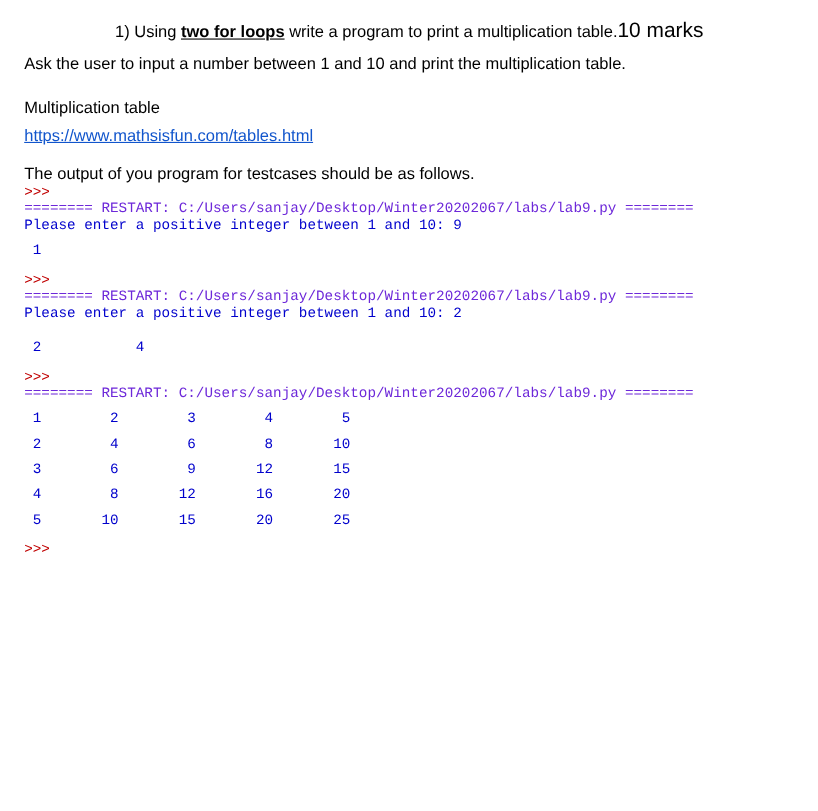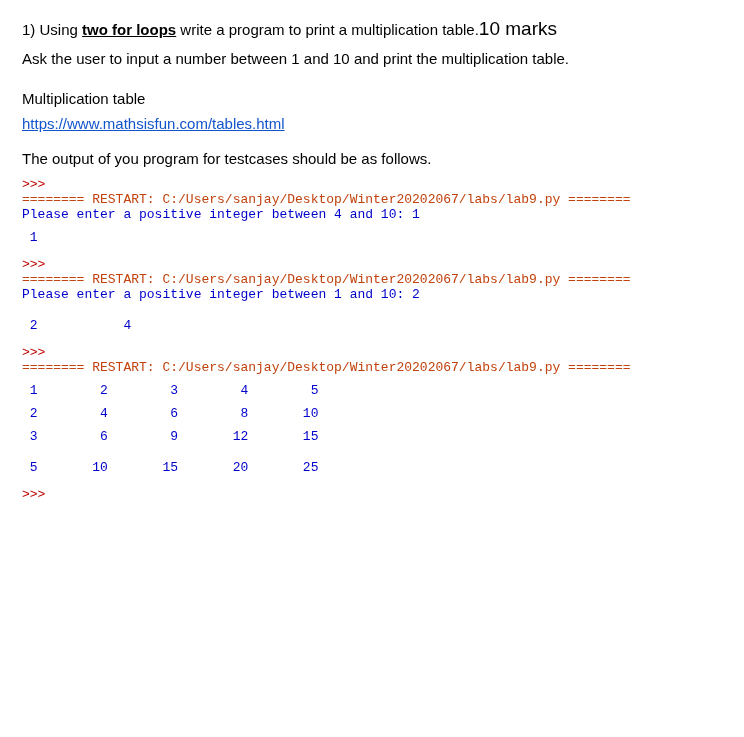--- a/index.html
+++ b/index.html
@@ -7,21 +7,21 @@
       background: #fff;
       font-family: Arial, sans-serif;
       font-size: 15px;
       color: #000;
       padding: 18px 22px;
       width: 744px;
       min-height: 737px;
     }
     .question-header {
       display: flex;
-      justify-content: flex-start;
+      justify-content: center;
       align-items: baseline;
       margin-bottom: 10px;
     }
     .question-text {
       font-size: 15px;
     }
     .bold-underline {
       font-weight: bold;
       text-decoration: underline;
     }
@@ -40,32 +40,31 @@
     .link {
       color: #1155cc;
       text-decoration: underline;
       font-size: 15px;
       cursor: pointer;
       display: inline-block;
       margin-bottom: 18px;
     }
     .output-label {
       font-size: 15px;
-      margin-bottom: 10px;
     }
     .code-block {
       font-family: 'Courier New', Courier, monospace;
       font-size: 13px;
       margin-bottom: 12px;
     }
     .prompt {
       color: #c00000;
     }
     .restart-line {
-      color: #c2410c;
+      color: #6d28d9;
     }
     .user-input {
       color: #0000cc;
     }
     .output-data {
       color: #0000cc;
     }
     .spacer-sm {
       height: 8px;
     }
@@ -93,21 +92,21 @@
 
 <a class="link">https://www.mathsisfun.com/tables.html</a>
 
 
 <div class="output-label">The output of you program for testcases should be as follows.</div>
 
 
 <div class="code-block">
   <div class="prompt">&gt;&gt;&gt;</div>
   <div class="restart-line">======== RESTART: C:/Users/sanjay/Desktop/Winter20202067/labs/lab9.py ========</div>
-  <div class="user-input">Please enter a positive integer between 4 and 10: 1</div>
+  <div class="user-input">Please enter a positive integer between 1 and 10: 9</div>
   <div class="spacer-sm"></div>
   <div class="output-data">&nbsp;1</div>
 </div>
 
 
 <div class="code-block">
   <div class="prompt">&gt;&gt;&gt;</div>
   <div class="restart-line">======== RESTART: C:/Users/sanjay/Desktop/Winter20202067/labs/lab9.py ========</div>
   <div class="user-input">Please enter a positive integer between 1 and 10: 2</div>
   <div class="spacer-sm"></div>
@@ -119,20 +118,21 @@
 <div class="code-block">
   <div class="prompt">&gt;&gt;&gt;</div>
   <div class="restart-line">======== RESTART: C:/Users/sanjay/Desktop/Winter20202067/labs/lab9.py ========</div>
   <div class="spacer-sm"></div>
   <div class="output-data">&nbsp;1&nbsp;&nbsp;&nbsp;&nbsp;&nbsp;&nbsp;&nbsp;&nbsp;2&nbsp;&nbsp;&nbsp;&nbsp;&nbsp;&nbsp;&nbsp;&nbsp;3&nbsp;&nbsp;&nbsp;&nbsp;&nbsp;&nbsp;&nbsp;&nbsp;4&nbsp;&nbsp;&nbsp;&nbsp;&nbsp;&nbsp;&nbsp;&nbsp;5</div>
   <div class="spacer-sm"></div>
   <div class="output-data">&nbsp;2&nbsp;&nbsp;&nbsp;&nbsp;&nbsp;&nbsp;&nbsp;&nbsp;4&nbsp;&nbsp;&nbsp;&nbsp;&nbsp;&nbsp;&nbsp;&nbsp;6&nbsp;&nbsp;&nbsp;&nbsp;&nbsp;&nbsp;&nbsp;&nbsp;8&nbsp;&nbsp;&nbsp;&nbsp;&nbsp;&nbsp;&nbsp;10</div>
   <div class="spacer-sm"></div>
   <div class="output-data">&nbsp;3&nbsp;&nbsp;&nbsp;&nbsp;&nbsp;&nbsp;&nbsp;&nbsp;6&nbsp;&nbsp;&nbsp;&nbsp;&nbsp;&nbsp;&nbsp;&nbsp;9&nbsp;&nbsp;&nbsp;&nbsp;&nbsp;&nbsp;&nbsp;12&nbsp;&nbsp;&nbsp;&nbsp;&nbsp;&nbsp;&nbsp;15</div>
   <div class="spacer-sm"></div>
+  <div class="output-data">&nbsp;4&nbsp;&nbsp;&nbsp;&nbsp;&nbsp;&nbsp;&nbsp;&nbsp;8&nbsp;&nbsp;&nbsp;&nbsp;&nbsp;&nbsp;&nbsp;12&nbsp;&nbsp;&nbsp;&nbsp;&nbsp;&nbsp;&nbsp;16&nbsp;&nbsp;&nbsp;&nbsp;&nbsp;&nbsp;&nbsp;20</div>
   <div class="spacer-sm"></div>
   <div class="output-data">&nbsp;5&nbsp;&nbsp;&nbsp;&nbsp;&nbsp;&nbsp;&nbsp;10&nbsp;&nbsp;&nbsp;&nbsp;&nbsp;&nbsp;&nbsp;15&nbsp;&nbsp;&nbsp;&nbsp;&nbsp;&nbsp;&nbsp;20&nbsp;&nbsp;&nbsp;&nbsp;&nbsp;&nbsp;&nbsp;25</div>
 </div>
 
 
 <div class="code-block">
   <div class="prompt">&gt;&gt;&gt;</div>
 </div>
 
 

